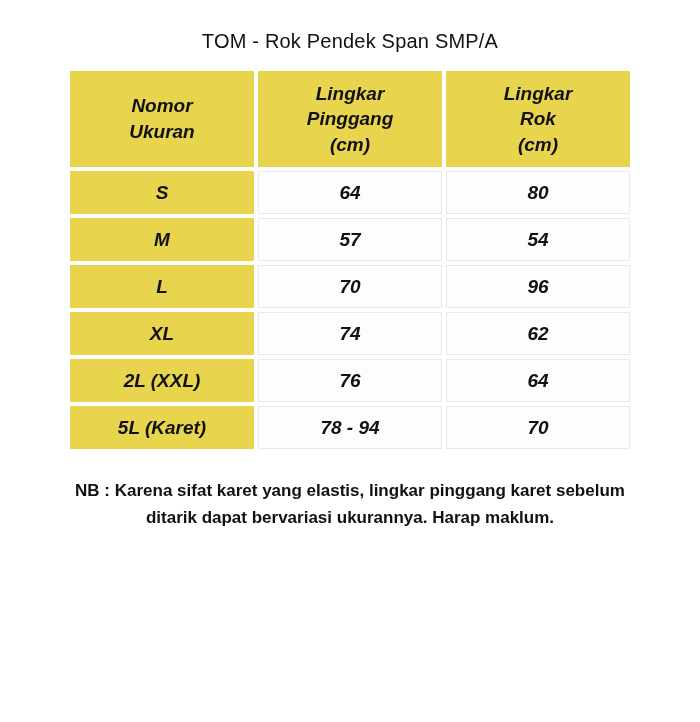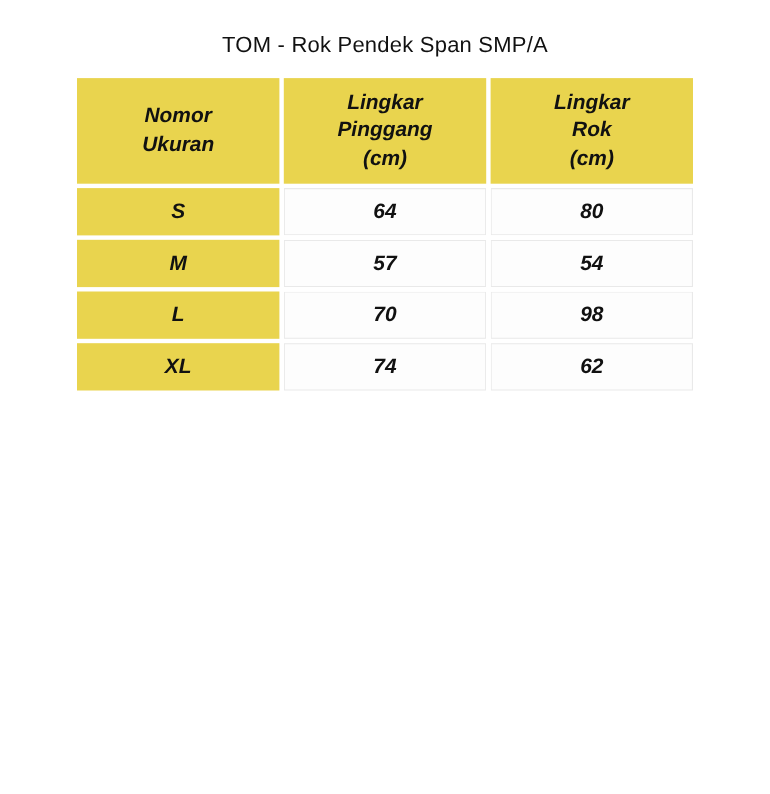--- a/index.html
+++ b/index.html
@@ -95,24 +95,35 @@
         <td>80</td>
       </tr>
       <tr>
         <th>M</th>
         <td>57</td>
         <td>54</td>
       </tr>
       <tr>
         <th>L</th>
         <td>70</td>
-        <td>98</td>
+        <td>96</td>
       </tr>
       <tr>
         <th>XL</th>
         <td>74</td>
         <td>62</td>
       </tr>
+      <tr>
+        <th>2L (XXL)</th>
+        <td>76</td>
+        <td>64</td>
+      </tr>
+      <tr>
+        <th>5L (Karet)</th>
+        <td>78 - 94</td>
+        <td>70</td>
+      </tr>
     </tbody>
   </table>
 
+  <p class="note">NB : Karena sifat karet yang elastis, lingkar pinggang karet sebelum ditarik dapat bervariasi ukurannya. Harap maklum.</p>
 
 </div>
 
 </body></html>

